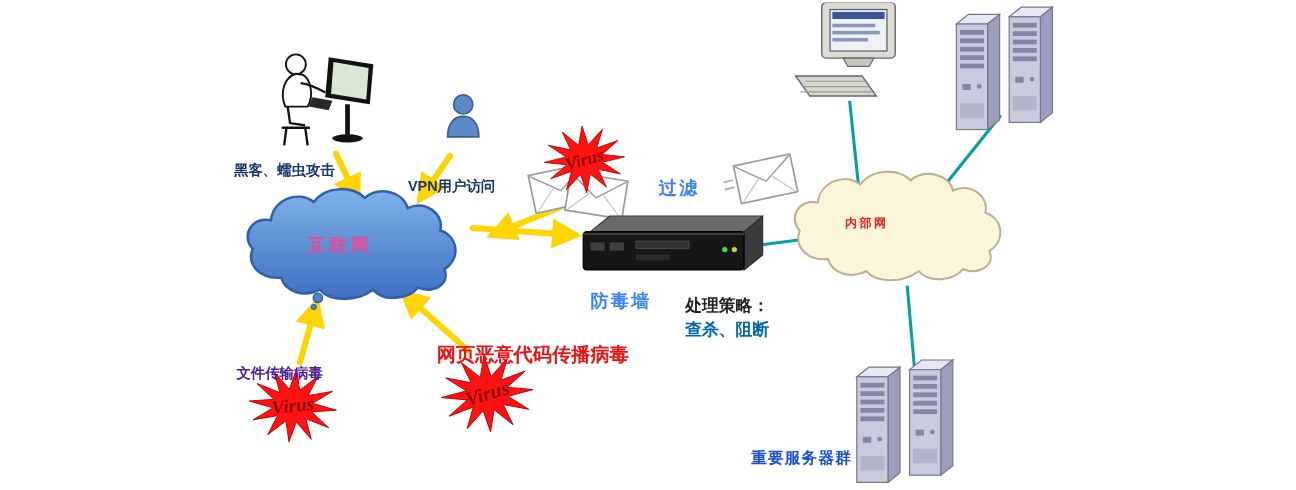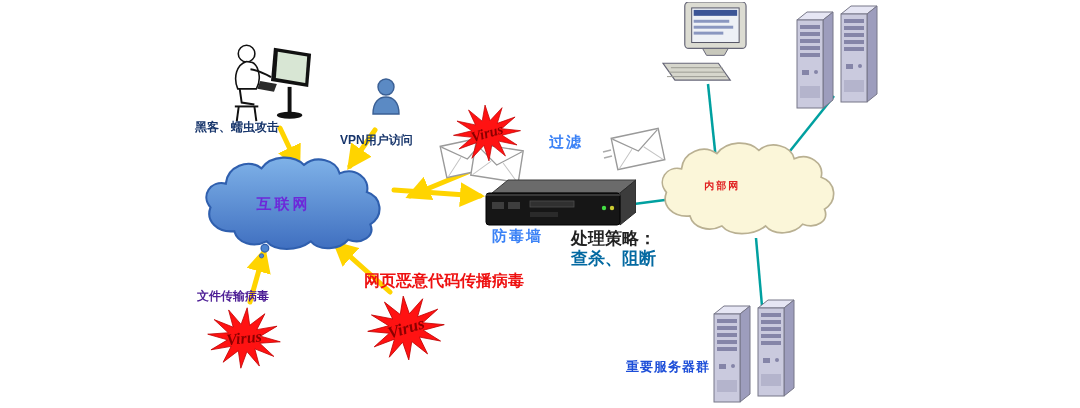--- a/index.html
+++ b/index.html
@@ -5,30 +5,30 @@
   * { margin:0; padding:0; box-sizing:border-box; }
   html,body { background:#fff; }
   body {
     width:1080px; height:408px; position:relative; overflow:hidden;
     font-family:"Liberation Sans", sans-serif;
   }
   .canvas { position:absolute; inset:0; background:#ffffff; }
   .abs { position:absolute; }
   .overlay { position:absolute; left:0; top:0; z-index:1; }
   .node { z-index:2; }
-  .label { position:absolute; z-index:3; white-space:nowrap; font-weight:bold; }
+  .label { position:absolute; z-index:3; white-space:nowrap; font-weight:bold;margin-top:15px; }
   .lbl-navy   { color:#17356B; font-size:12px; }
   .lbl-red-sm { color:#EE1111; font-size:16px; }
   .lbl-red-md { color:#3b82f6; font-size:15px; letter-spacing:2px; }
   .lbl-olive  { color:#4c1d95; font-size:12px; }
   .lbl-srv    { color:#1d4ed8; font-size:13px; letter-spacing:1px; }
-  .lbl-strategy { color:#222; font-size:17px; font-weight:bold; line-height:20px; }
+  .lbl-strategy { color:#222; font-size:14px; font-weight:bold; line-height:20px; }
   .lbl-strategy .teal { color:#0369a1; }
   .cloud-label { position:absolute; font-weight:bold; z-index:3; white-space:nowrap; }
-  .internet-text { color:#6d28d9; font-size:15px; letter-spacing:3px; left:31%; top:41%; }
+  .internet-text { color:#ec4899; font-size:15px; letter-spacing:3px; left:31%; top:41%; }
   .intranet-text { color:#E02020; font-size:10px; letter-spacing:2px; left:25%; top:41%; }
   svg { display:block; }
   .burst-svg { overflow:visible; }
 </style>
 </head>
 <body>
 
 <div class="canvas">
 
   <svg width="0" height="0" style="position:absolute" aria-hidden="true">

